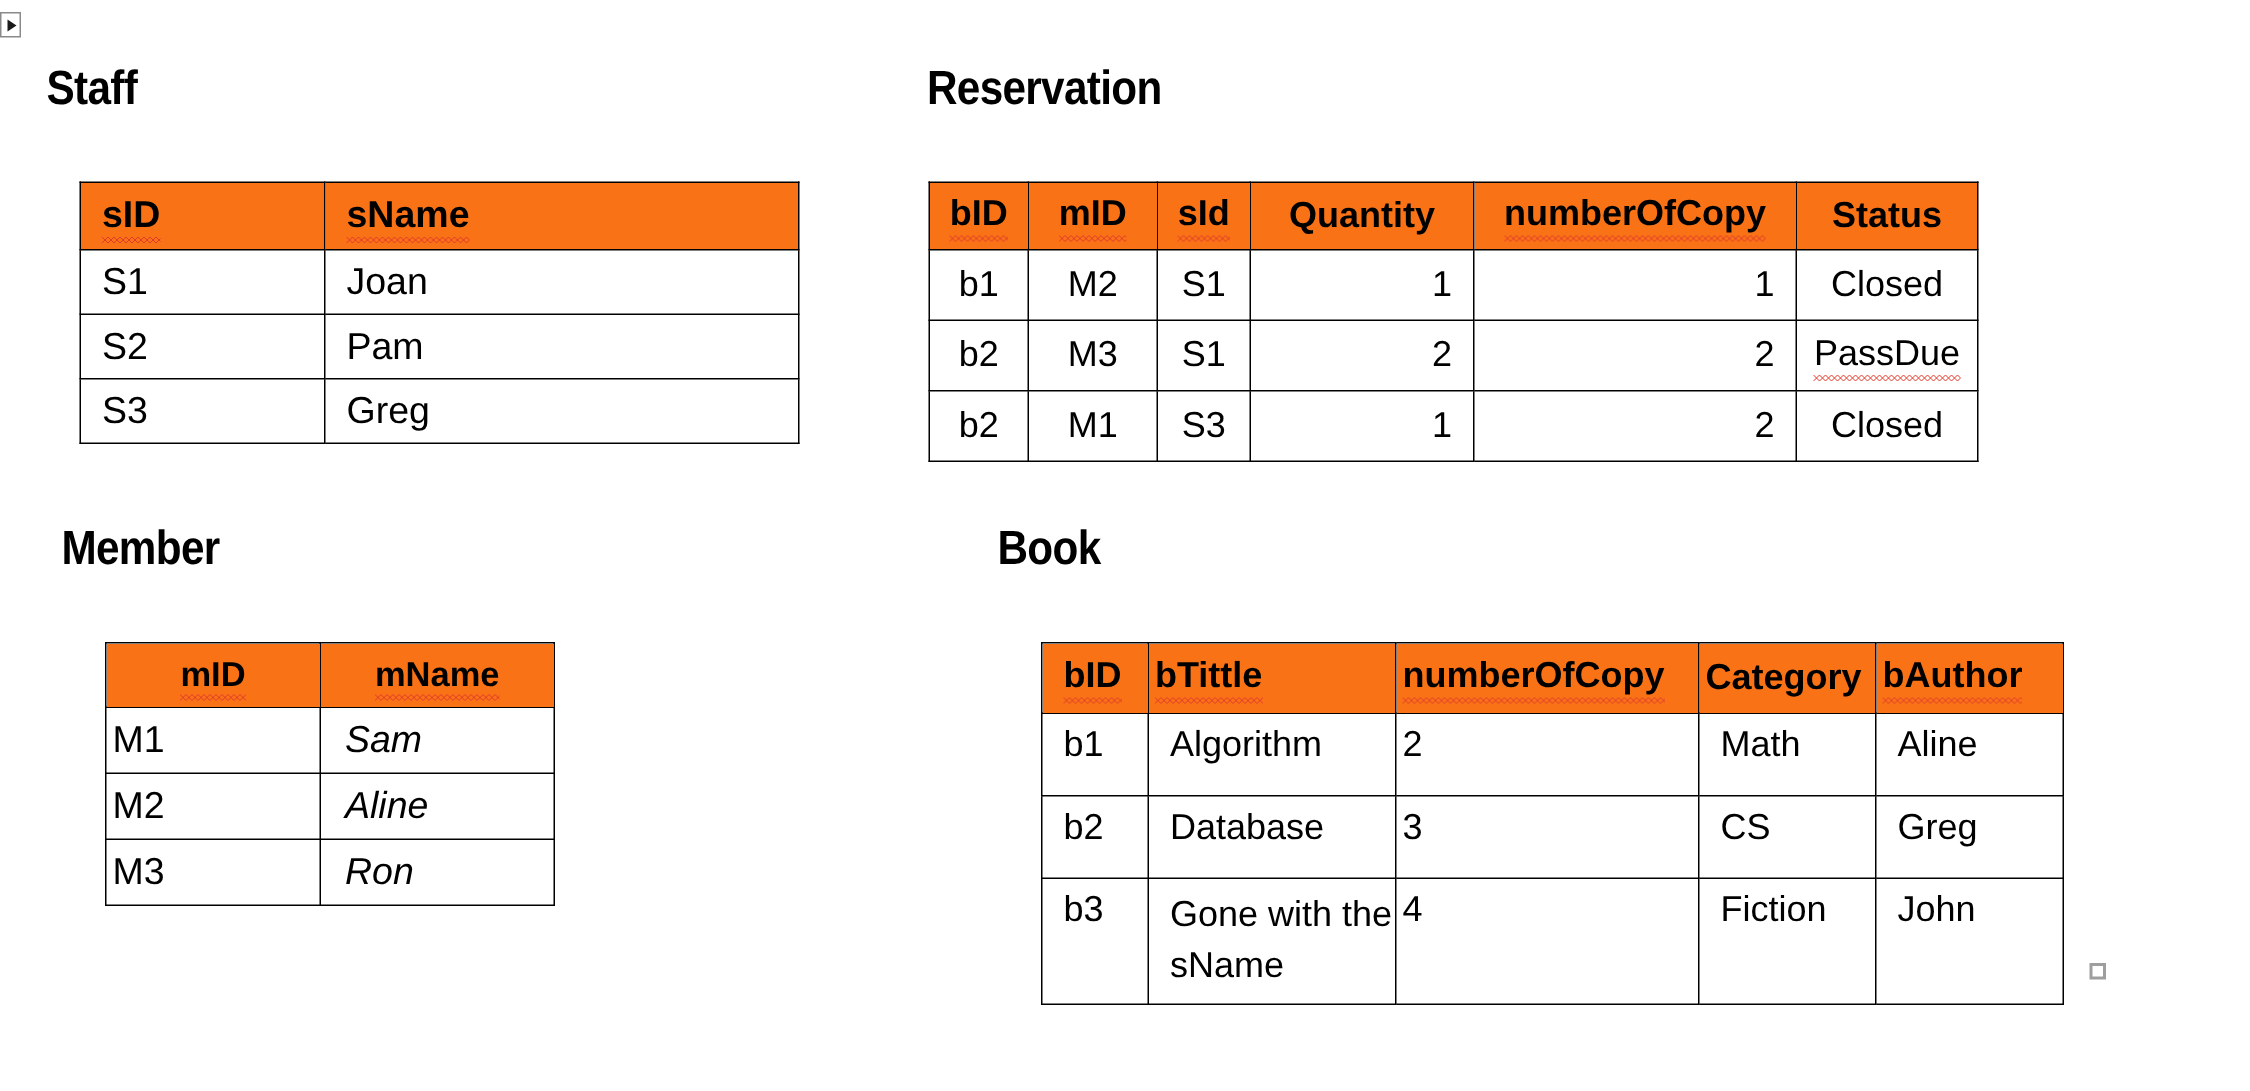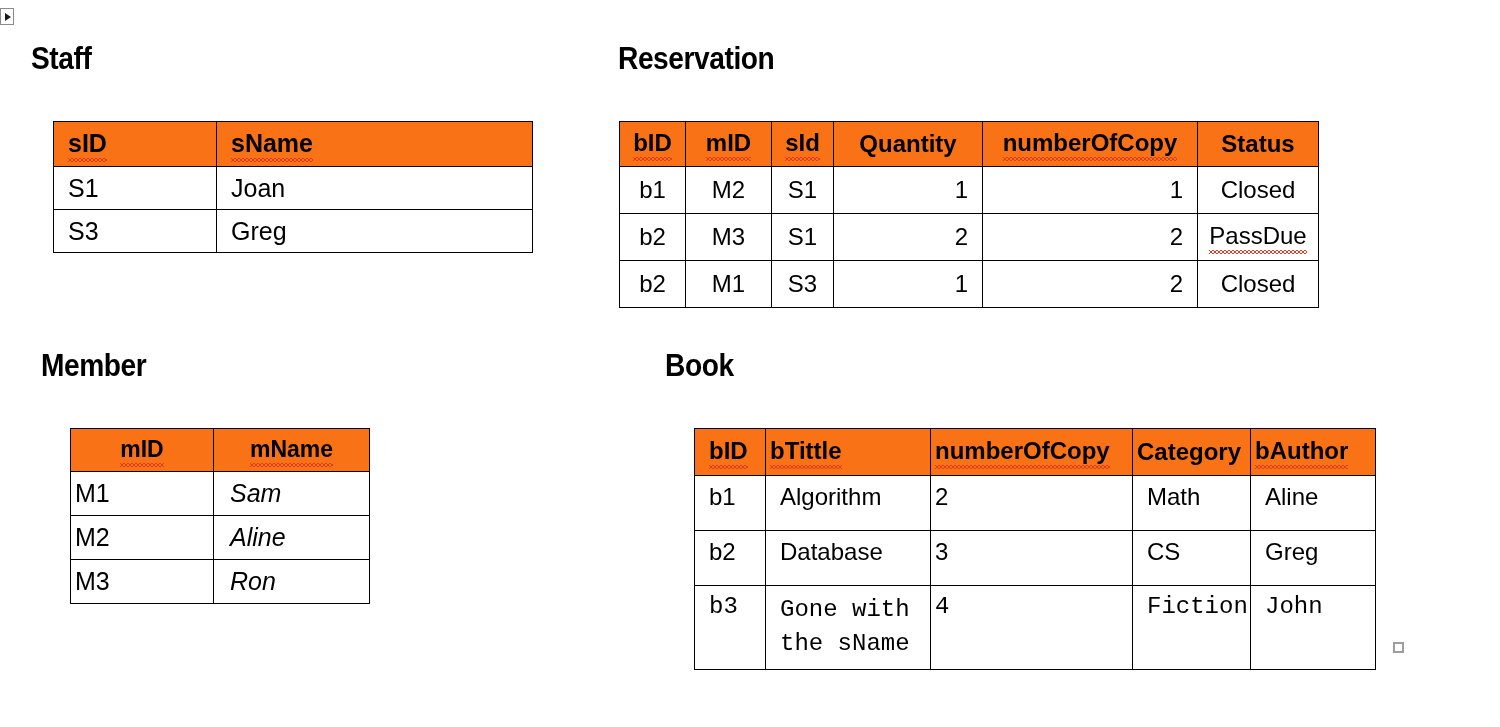--- a/index.html
+++ b/index.html
@@ -182,21 +182,21 @@
     padding-left: 14px;
     vertical-align: top;
     padding-top: 7px;
   }
   #table-book td.tight { padding-left: 4px; }
   #table-book .b-c1 { width: 71px; }
   #table-book .b-c2 { width: 165px; }
   #table-book .b-c3 { width: 202px; }
   #table-book .b-c4 { width: 118px; }
   #table-book .b-c5 { width: 125px; }
-  #table-book tr.tall td { height: 76px; font-family: Liberation Mono, monospace; }
+  #table-book tr.tall td { height: 76px; }
   #table-book td.wrap { white-space: normal; line-height: 1.42; }
 </style>
 </head>
 <body>
 
 <div class="play-chip"></div>
 <div class="corner-handle"></div>
 
 <div class="title" id="title-staff">Staff</div>
 
@@ -212,20 +212,24 @@
       </th>
       <th>
         <span class="sq">sName</span>
       </th>
     </tr>
   </thead>
   <tbody>
     <tr>
       <td>S1</td>
       <td>Joan</td>
+    </tr>
+    <tr>
+      <td>S2</td>
+      <td>Pam</td>
     </tr>
     <tr>
       <td>S3</td>
       <td>Greg</td>
     </tr>
   </tbody>
 </table>
 
 <div class="title" id="title-reservation">Reservation</div>
 

